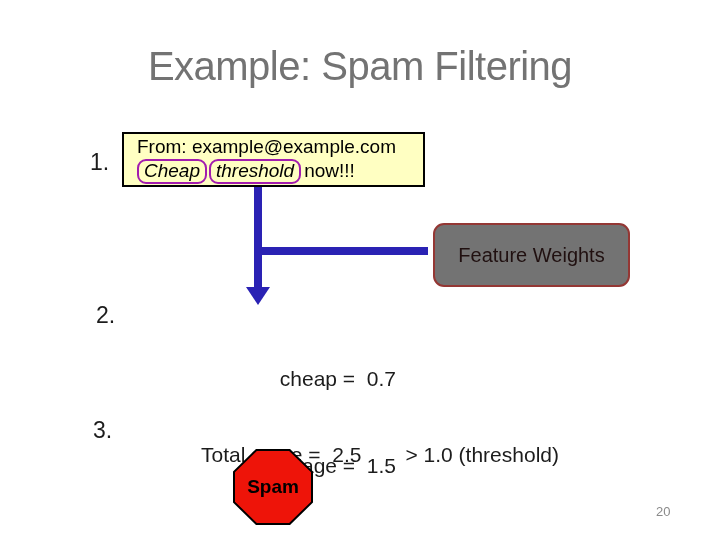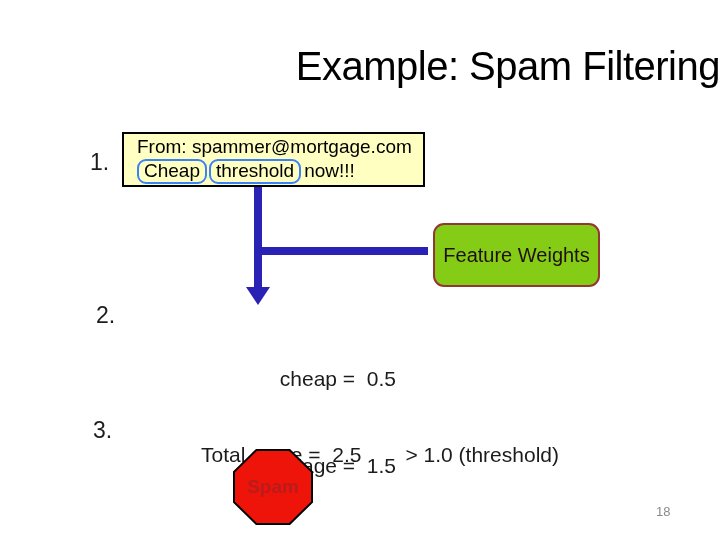--- a/index.html
+++ b/index.html
@@ -2,121 +2,121 @@
 <html><head>
 <meta charset="utf-8">
 <style>
   * { margin:0; padding:0; box-sizing:border-box; }
   body { background:#d0d0d0; font-family:"Liberation Sans", sans-serif; }
   .slide {
     position:relative; width:720px; height:540px; background:#ffffff;
     overflow:hidden; font-family:"Liberation Sans", sans-serif;
   }
   .title {
-    position:absolute; left:0; right:0; top:44px; text-align:right;
-    font-size:40px; color:#000000; font-weight:normal; letter-spacing:-0.5px;
+    position:absolute; left:0; right:0; top:44px; text-align:center;
+    font-size:40px; color:#737373; font-weight:normal; letter-spacing:-0.5px;
   }
   .step-num {
     position:absolute; font-size:23px; color:#1c1c1c;
   }
   .step-1 { left:90px;  top:149px; }
   .step-2 { left:96px;  top:302px; }
   .step-3 { left:93px;  top:417px; }
 
   .email-box {
     position:absolute; left:122px; top:132px; width:303px; height:55px;
     background:#ffffc2; border:2px solid #000000; padding:2px 0 0 13px;
     color:#000;
   }
   .email-from { font-size:19px; white-space:pre; }
   .email-line2 { font-size:19px; margin-top:1px; white-space:nowrap; }
   .word-chip {
-    display:inline-block; border:2px solid #3b82f6; border-radius:9px;
-    padding:0 5px 1px 5px; margin-right:2px; line-height:20px;
+    display:inline-block; border:2px solid #a21caf; border-radius:9px;
+    padding:0 5px 1px 5px; margin-right:2px; line-height:20px;font-style:italic;
   }
   .email-rest { display:inline-block; padding-left:1px;text-align:center; }
 
   .v-arrow-shaft {
     position:absolute; left:254px; top:187px; width:8px; height:101px;
     background:#2a22b4;
   }
   .v-arrow-head {
     position:absolute; left:246px; top:287px; width:0; height:0;
     border-left:12px solid transparent; border-right:12px solid transparent;
     border-top:18px solid #2a22b4;
   }
   .h-connector {
     position:absolute; left:254px; top:247px; width:174px; height:8px;
     background:#2a22b4;
   }
 
   .feature-box {
-    position:absolute; left:433px; top:223px; width:167px; height:64px;
-    background:#84cc16; border:2px solid #943734; border-radius:11px;
+    position:absolute; left:433px; top:223px; width:197px; height:64px;
+    background:#737373; border:2px solid #943734; border-radius:11px;
     display:flex; align-items:center; justify-content:center;
     font-size:20px; color:#201010;
   }
 
   .weights-block {
     position:absolute; left:97px; top:306px; width:299px;
     text-align:right; font-size:21px; color:#1c1c1c; line-height:29px;
     white-space:pre;
   }
 
   .score-line {
     position:absolute; left:178px; top:419px; font-size:21px; color:#1c1c1c;
     white-space:pre;
   }
   .score-threshold { margin-left:44px; }
 
   .stop-sign { position:absolute; left:233px; top:449px; width:80px; height:76px; }
   .stop-label {
     position:absolute; left:233px; top:476px; width:80px; text-align:center;
-    font-size:19px; font-weight:bold; color:#b91c1c;
+    font-size:19px; font-weight:bold; color:#000000;
   }
 
   .page-number {
     position:absolute; left:656px; top:504px; font-size:13px; color:#8a8a8a;
   }
 </style>
 </head>
 <body>
 
 <div class="slide">
 
   <div class="title">Example: Spam Filtering</div>
 
   <div class="step-num step-1">1.</div>
 
   <div class="email-box">
-    <div class="email-from">From: spammer@mortgage.com</div>
+    <div class="email-from">From: example@example.com</div>
     <div class="email-line2">
       <span class="word-chip">Cheap</span><span class="word-chip">threshold</span><span class="email-rest">now!!!</span>
     </div>
   </div>
 
   <div class="v-arrow-shaft"></div>
   <div class="v-arrow-head"></div>
   <div class="h-connector"></div>
 
   <div class="feature-box">
     <span>Feature Weights</span>
   </div>
 
   <div class="step-num step-2">2.</div>
   <div class="weights-block">
-    <div>cheap =  0.5</div>
+    <div>cheap =  0.7</div>
     <div>mortgage =  1.5</div>
   </div>
 
   <div class="step-num step-3">3.</div>
   <div class="score-line">
     <span>Total score =  2.5</span><span class="score-threshold">&gt; 1.0 (threshold)</span>
   </div>
 
   <svg class="stop-sign" viewBox="0 0 80 76" xmlns="http://www.w3.org/2000/svg">
     <polygon points="23.4,1 56.6,1 79,22.9 79,53.1 56.6,75 23.4,75 1,53.1 1,22.9" stroke="#000000" stroke-width="2" fill="#ee1409"></polygon>
   </svg>
   <div class="stop-label">Spam</div>
 
-  <div class="page-number">18</div>
+  <div class="page-number">20</div>
 
 </div>
 
 </body></html>

